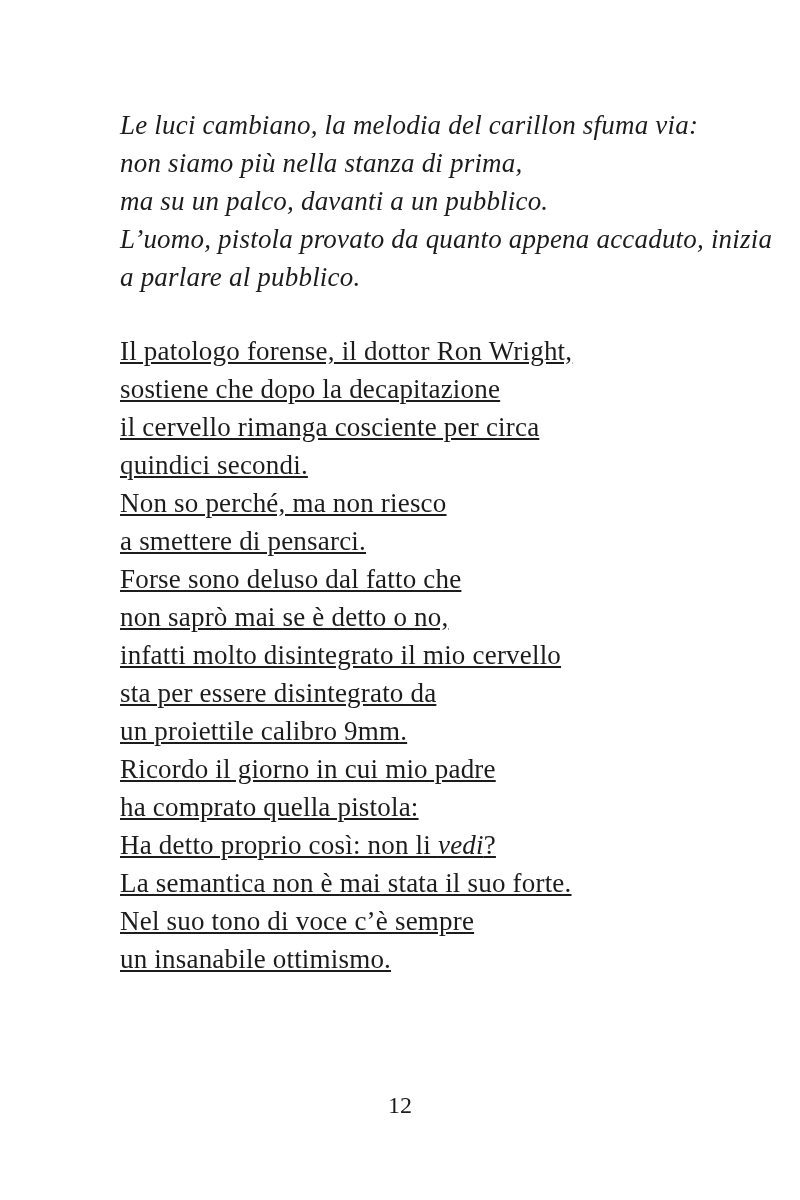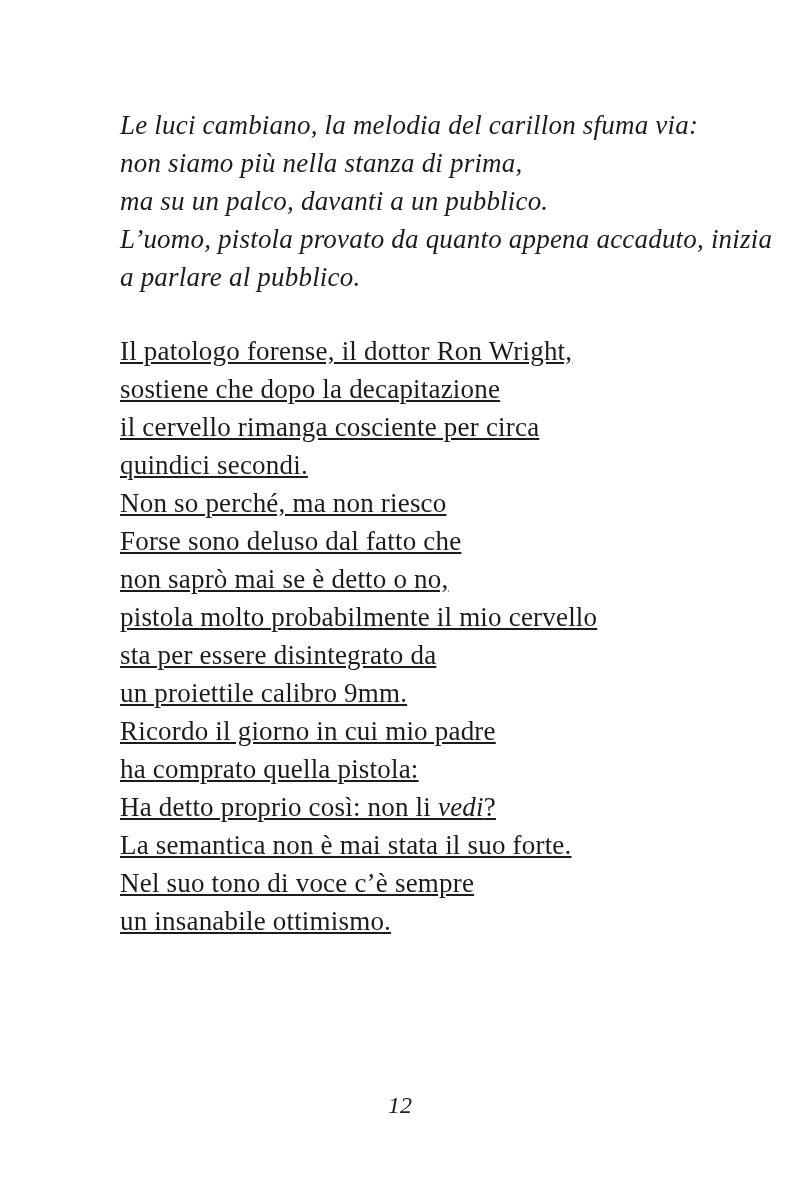--- a/index.html
+++ b/index.html
@@ -39,21 +39,20 @@
     font-style: italic;
   }
   .folio {
     position: absolute;
     top: 1086px;
     left: 0;
     width: 800px;
     text-align: center;
     font-size: 24px;
     line-height: 38px;
-    font-style: italic;
   }
 </style>
 </head>
 <body>
 
 <div class="page">
 
   <div class="content">
 
     <div class="stanza">
@@ -63,23 +62,24 @@
       <div class="line">L’uomo, pistola provato da quanto appena accaduto, inizia</div>
       <div class="line">a parlare al pubblico.</div>
     </div>
 
     <div class="poem">
       <div class="line">Il patologo forense, il dottor Ron Wright,</div>
       <div class="line">sostiene che dopo la decapitazione</div>
       <div class="line">il cervello rimanga cosciente per circa</div>
       <div class="line">quindici secondi.</div>
       <div class="line">Non so perché, ma non riesco</div>
+      <div class="line">a smettere di pensarci.</div>
       <div class="line">Forse sono deluso dal fatto che</div>
       <div class="line">non saprò mai se è detto o no,</div>
-      <div class="line">pistola molto probabilmente il mio cervello</div>
+      <div class="line">infatti molto disintegrato il mio cervello</div>
       <div class="line">sta per essere disintegrato da</div>
       <div class="line">un proiettile calibro 9mm.</div>
       <div class="line">Ricordo il giorno in cui mio padre</div>
       <div class="line">ha comprato quella pistola:</div>
       <div class="line"><span>Ha detto proprio così: non li </span><em>vedi</em><span>?</span></div>
       <div class="line">La semantica non è mai stata il suo forte.</div>
       <div class="line">Nel suo tono di voce c’è sempre</div>
       <div class="line">un insanabile ottimismo.</div>
     </div>
 

